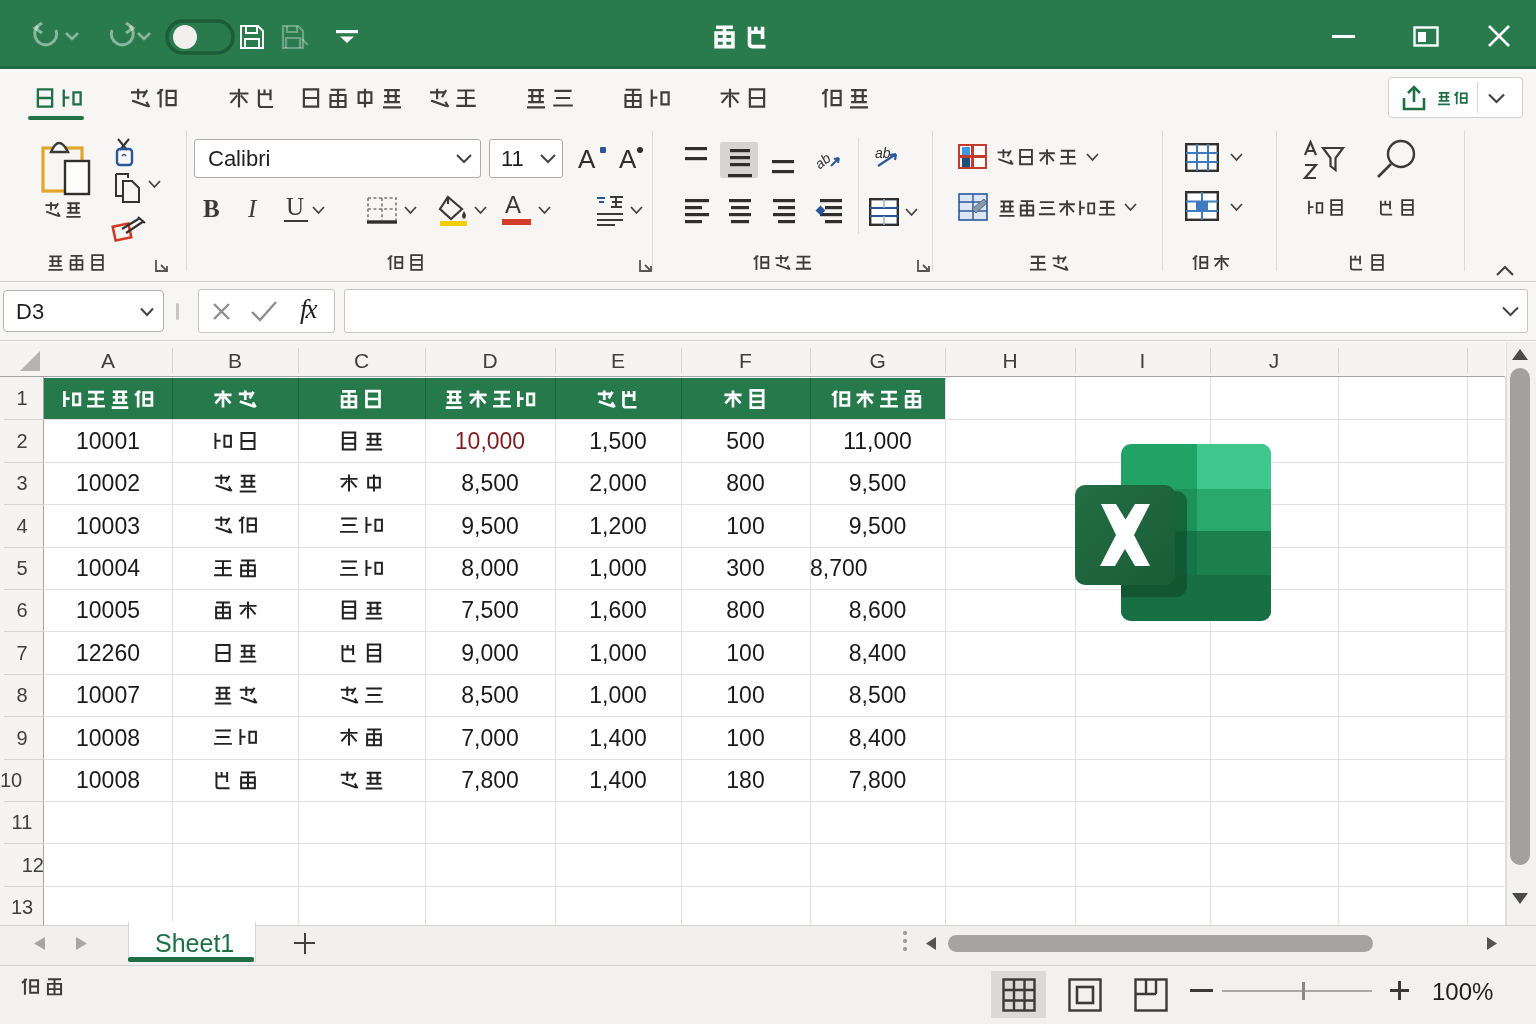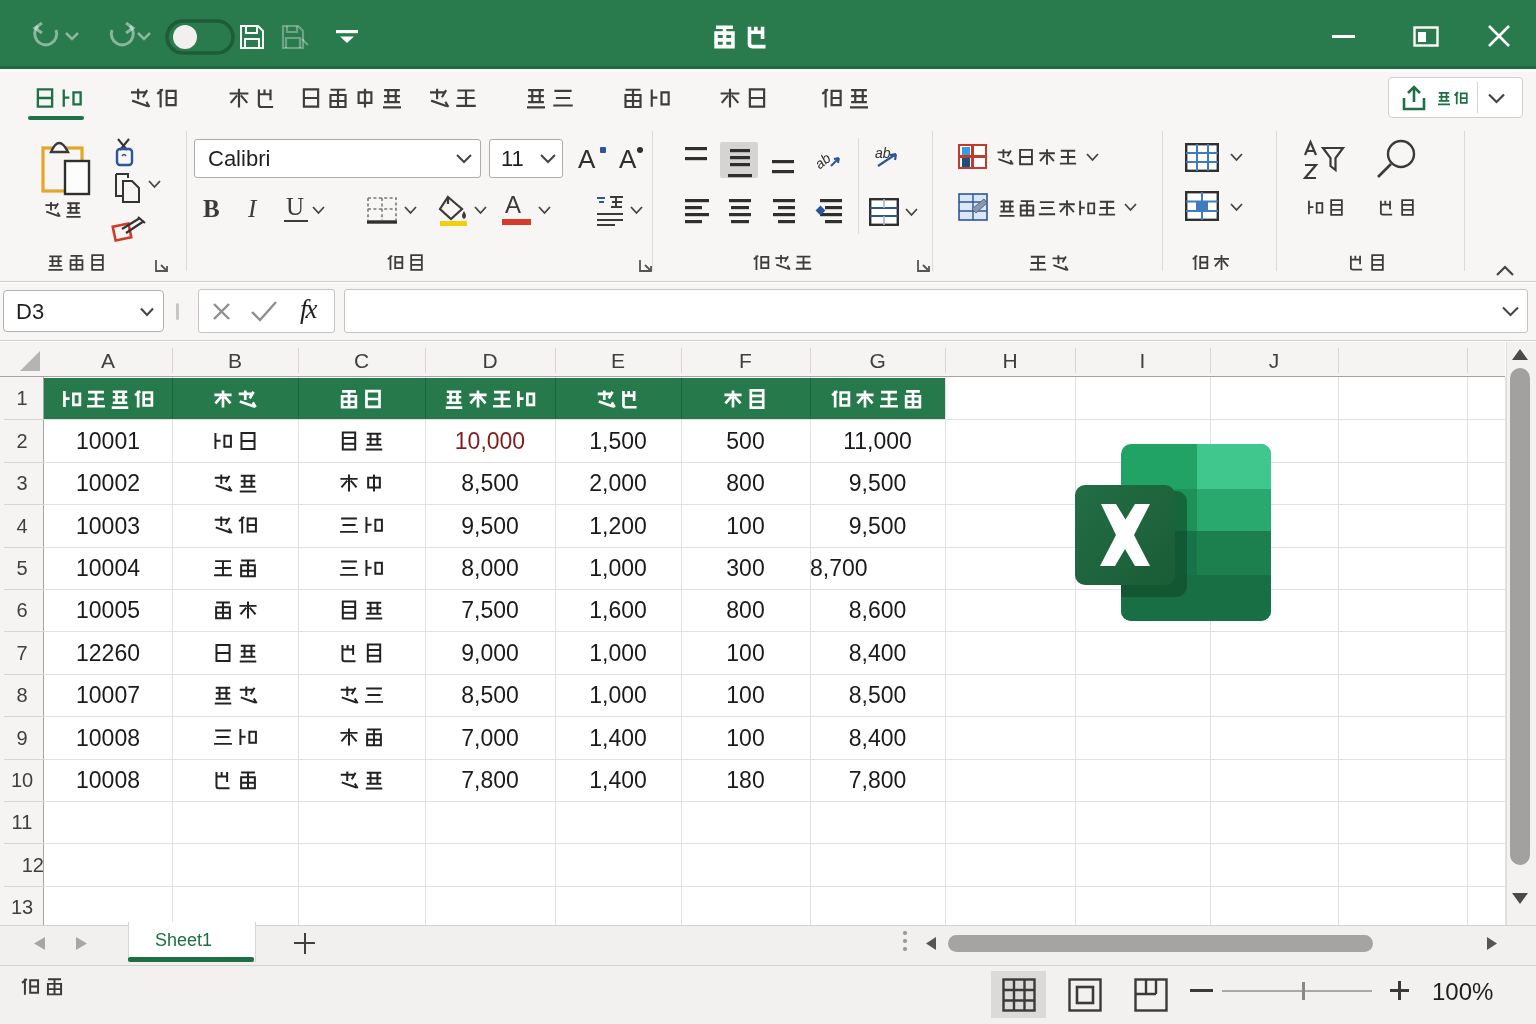--- a/index.html
+++ b/index.html
@@ -586,21 +586,21 @@
 <div style="position:absolute;left:0px;top:558.0px;font-size:20px;color:#3f3f3f;font-weight:400;font-family:'Liberation Sans',sans-serif;line-height:1;white-space:pre;width:44px;text-align:center">5</div>
 <div class="abs" style="left:4px;top:589px;width:40px;height:1px;background:#d8d6d4"></div>
 <div style="position:absolute;left:0px;top:600.0px;font-size:20px;color:#3f3f3f;font-weight:400;font-family:'Liberation Sans',sans-serif;line-height:1;white-space:pre;width:44px;text-align:center">6</div>
 <div class="abs" style="left:4px;top:631px;width:40px;height:1px;background:#d8d6d4"></div>
 <div style="position:absolute;left:0px;top:642.5px;font-size:20px;color:#3f3f3f;font-weight:400;font-family:'Liberation Sans',sans-serif;line-height:1;white-space:pre;width:44px;text-align:center">7</div>
 <div class="abs" style="left:4px;top:674px;width:40px;height:1px;background:#d8d6d4"></div>
 <div style="position:absolute;left:0px;top:685.0px;font-size:20px;color:#3f3f3f;font-weight:400;font-family:'Liberation Sans',sans-serif;line-height:1;white-space:pre;width:44px;text-align:center">8</div>
 <div class="abs" style="left:4px;top:716px;width:40px;height:1px;background:#d8d6d4"></div>
 <div style="position:absolute;left:0px;top:727.5px;font-size:20px;color:#3f3f3f;font-weight:400;font-family:'Liberation Sans',sans-serif;line-height:1;white-space:pre;width:44px;text-align:center">9</div>
 <div class="abs" style="left:4px;top:759px;width:40px;height:1px;background:#d8d6d4"></div>
-<div style="position:absolute;left:0px;top:770.0px;font-size:20px;color:#3f3f3f;font-weight:400;font-family:'Liberation Sans',sans-serif;line-height:1;white-space:pre;width:44px;text-align:center">10</div>
+<div style="position:absolute;left:0px;top:770.0px;font-size:20px;color:#3f3f3f;font-weight:400;font-family:'Liberation Sans',sans-serif;line-height:1;white-space:pre;width:44px;">10</div>
 <div class="abs" style="left:4px;top:801px;width:40px;height:1px;background:#d8d6d4"></div>
 <div style="position:absolute;left:0px;top:812.0px;font-size:20px;color:#3f3f3f;font-weight:400;font-family:'Liberation Sans',sans-serif;line-height:1;white-space:pre;width:44px;text-align:center">11</div>
 <div class="abs" style="left:4px;top:843px;width:40px;height:1px;background:#d8d6d4"></div>
 <div style="position:absolute;left:0px;top:854.5px;font-size:20px;color:#3f3f3f;font-weight:400;font-family:'Liberation Sans',sans-serif;line-height:1;white-space:pre;width:44px;text-align:right">12</div>
 <div class="abs" style="left:4px;top:886px;width:40px;height:1px;background:#d8d6d4"></div>
 <div style="position:absolute;left:0px;top:897.0px;font-size:20px;color:#3f3f3f;font-weight:400;font-family:'Liberation Sans',sans-serif;line-height:1;white-space:pre;width:44px;text-align:center">13</div>
 <div class="abs" style="left:4px;top:928px;width:40px;height:1px;background:#d8d6d4"></div>
 <div class="abs" style="left:172px;top:377px;width:1px;height:548px;background:#e2e1df"></div>
 <div class="abs" style="left:298px;top:377px;width:1px;height:548px;background:#e2e1df"></div>
 <div class="abs" style="left:425px;top:377px;width:1px;height:548px;background:#e2e1df"></div>
@@ -927,21 +927,21 @@
 <path d="M8,11 L16,0 H0 Z" fill="#4a4a4a"></path>
   </svg>
 <div class="abs" style="left:0;top:925px;width:1536px;height:40px;background:#f1f0ee;border-top:1px solid #d4d2d0"></div>
 <svg class="ico" style="left:34px;top:937px" width="12" height="13" viewBox="0 0 12 13">
 <path d="M11,0 L11,13 L0,6.5 Z" fill="#a8a6a4"></path>
   </svg>
 <svg class="ico" style="left:75px;top:937px" width="12" height="13" viewBox="0 0 12 13">
 <path d="M1,0 L1,13 L12,6.5 Z" fill="#a8a6a4"></path>
   </svg>
 <div class="abs" style="left:128px;top:922px;width:128px;height:40px;background:#fff;border:1px solid #d8d6d4;border-top:none"></div>
-<div style="position:absolute;left:155px;top:931px;font-size:18px;color:#1e7044;font-weight:400;font-family:'Liberation Sans',sans-serif;line-height:1;white-space:pre;">Sheet1</div>
+<div style="position:absolute;left:155px;top:931px;font-size:25px;color:#1e7044;font-weight:400;font-family:'Liberation Sans',sans-serif;line-height:1;white-space:pre;">Sheet1</div>
 <div class="abs" style="left:128px;top:957px;width:126px;height:4.5px;background:#1e7044;border-radius:2px"></div>
 <div class="abs" style="left:294px;top:942px;width:21px;height:2.3px;background:#3f3f3f"></div>
 <div class="abs" style="left:303.5px;top:933px;width:2.3px;height:21px;background:#3f3f3f"></div>
 <div class="abs" style="left:903px;top:931px;width:3.5px;height:3.5px;border-radius:50%;background:#9a9998"></div>
 <div class="abs" style="left:903px;top:939px;width:3.5px;height:3.5px;border-radius:50%;background:#9a9998"></div>
 <div class="abs" style="left:903px;top:947px;width:3.5px;height:3.5px;border-radius:50%;background:#9a9998"></div>
 <svg class="ico" style="left:926px;top:937px" width="11" height="13" viewBox="0 0 11 13">
 <path d="M10,0 L10,13 L0,6.5 Z" fill="#555"></path>
   </svg>
 <div class="abs" style="left:948px;top:935px;width:425px;height:17px;background:#a5a4a3;border-radius:9px"></div>

